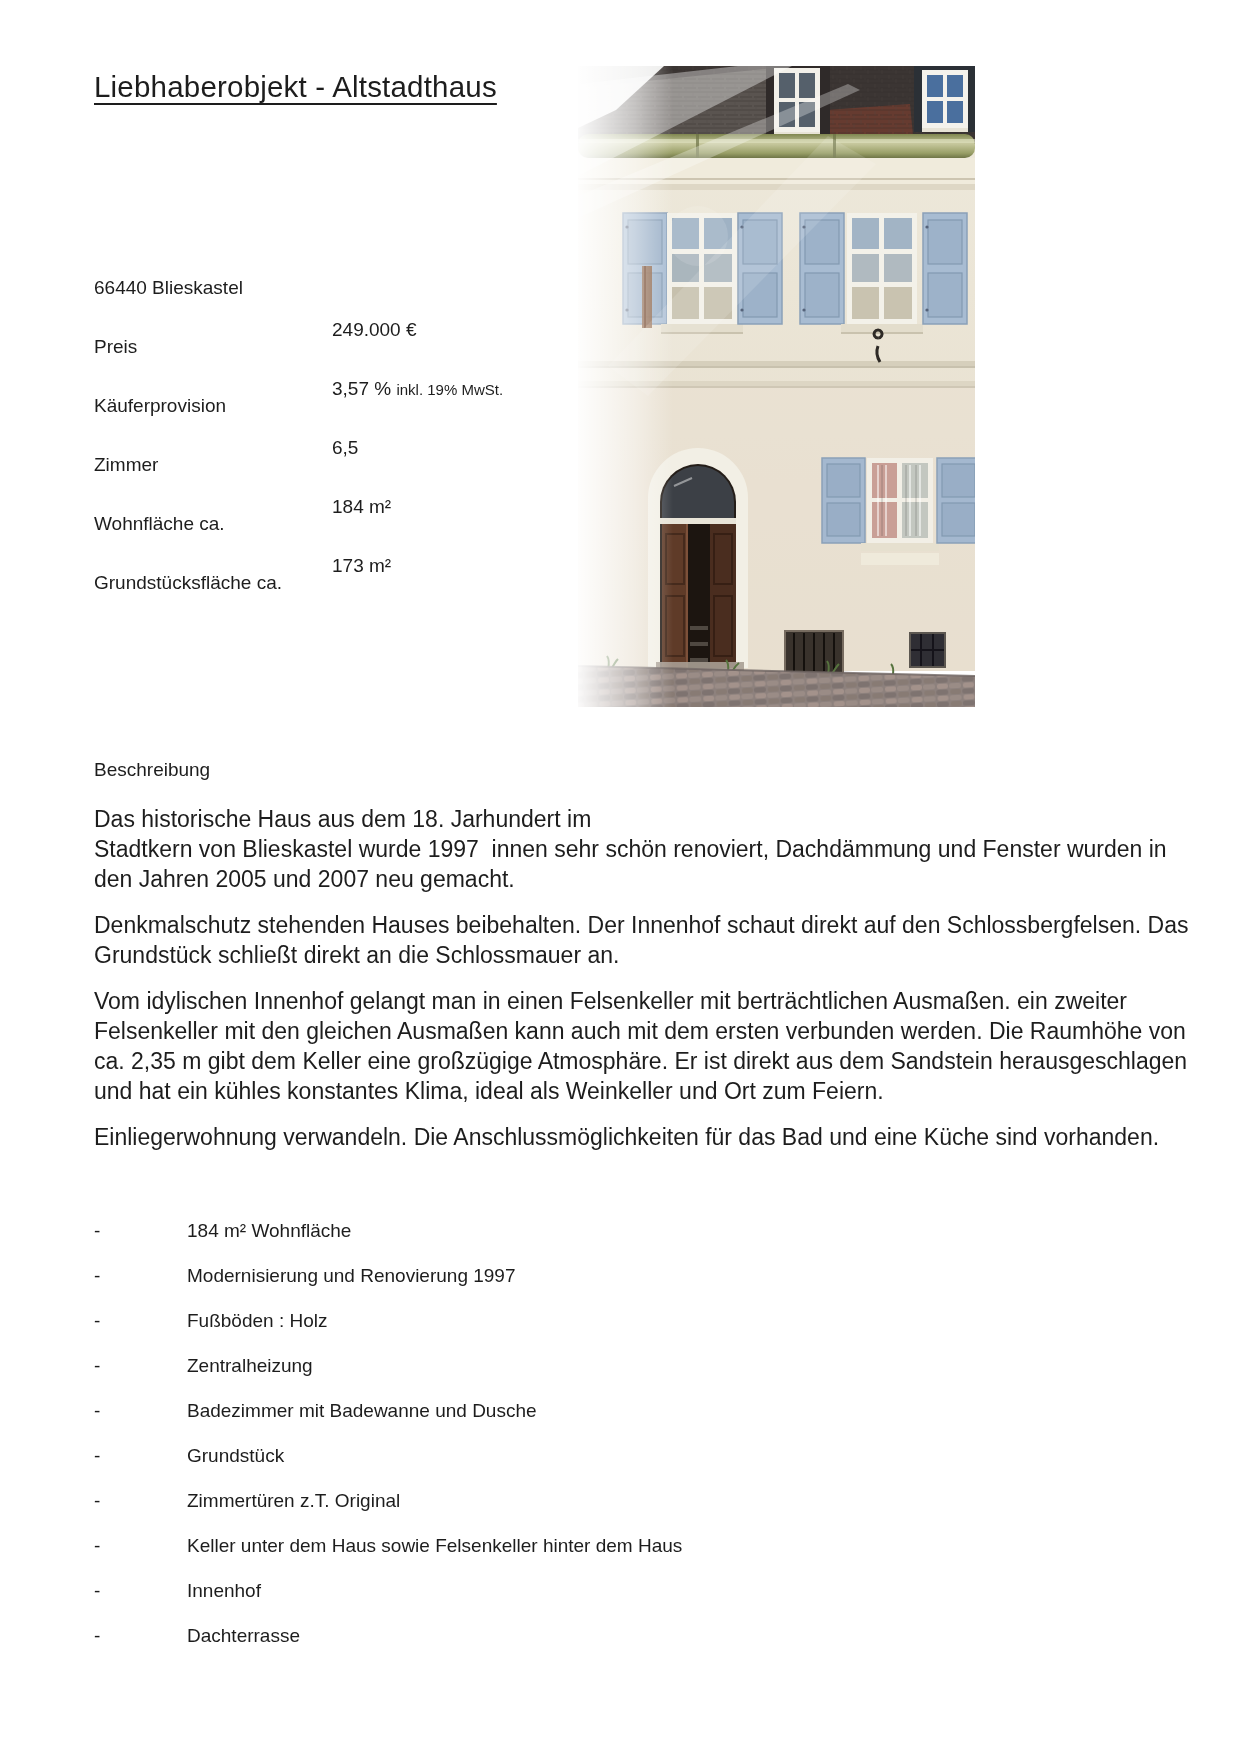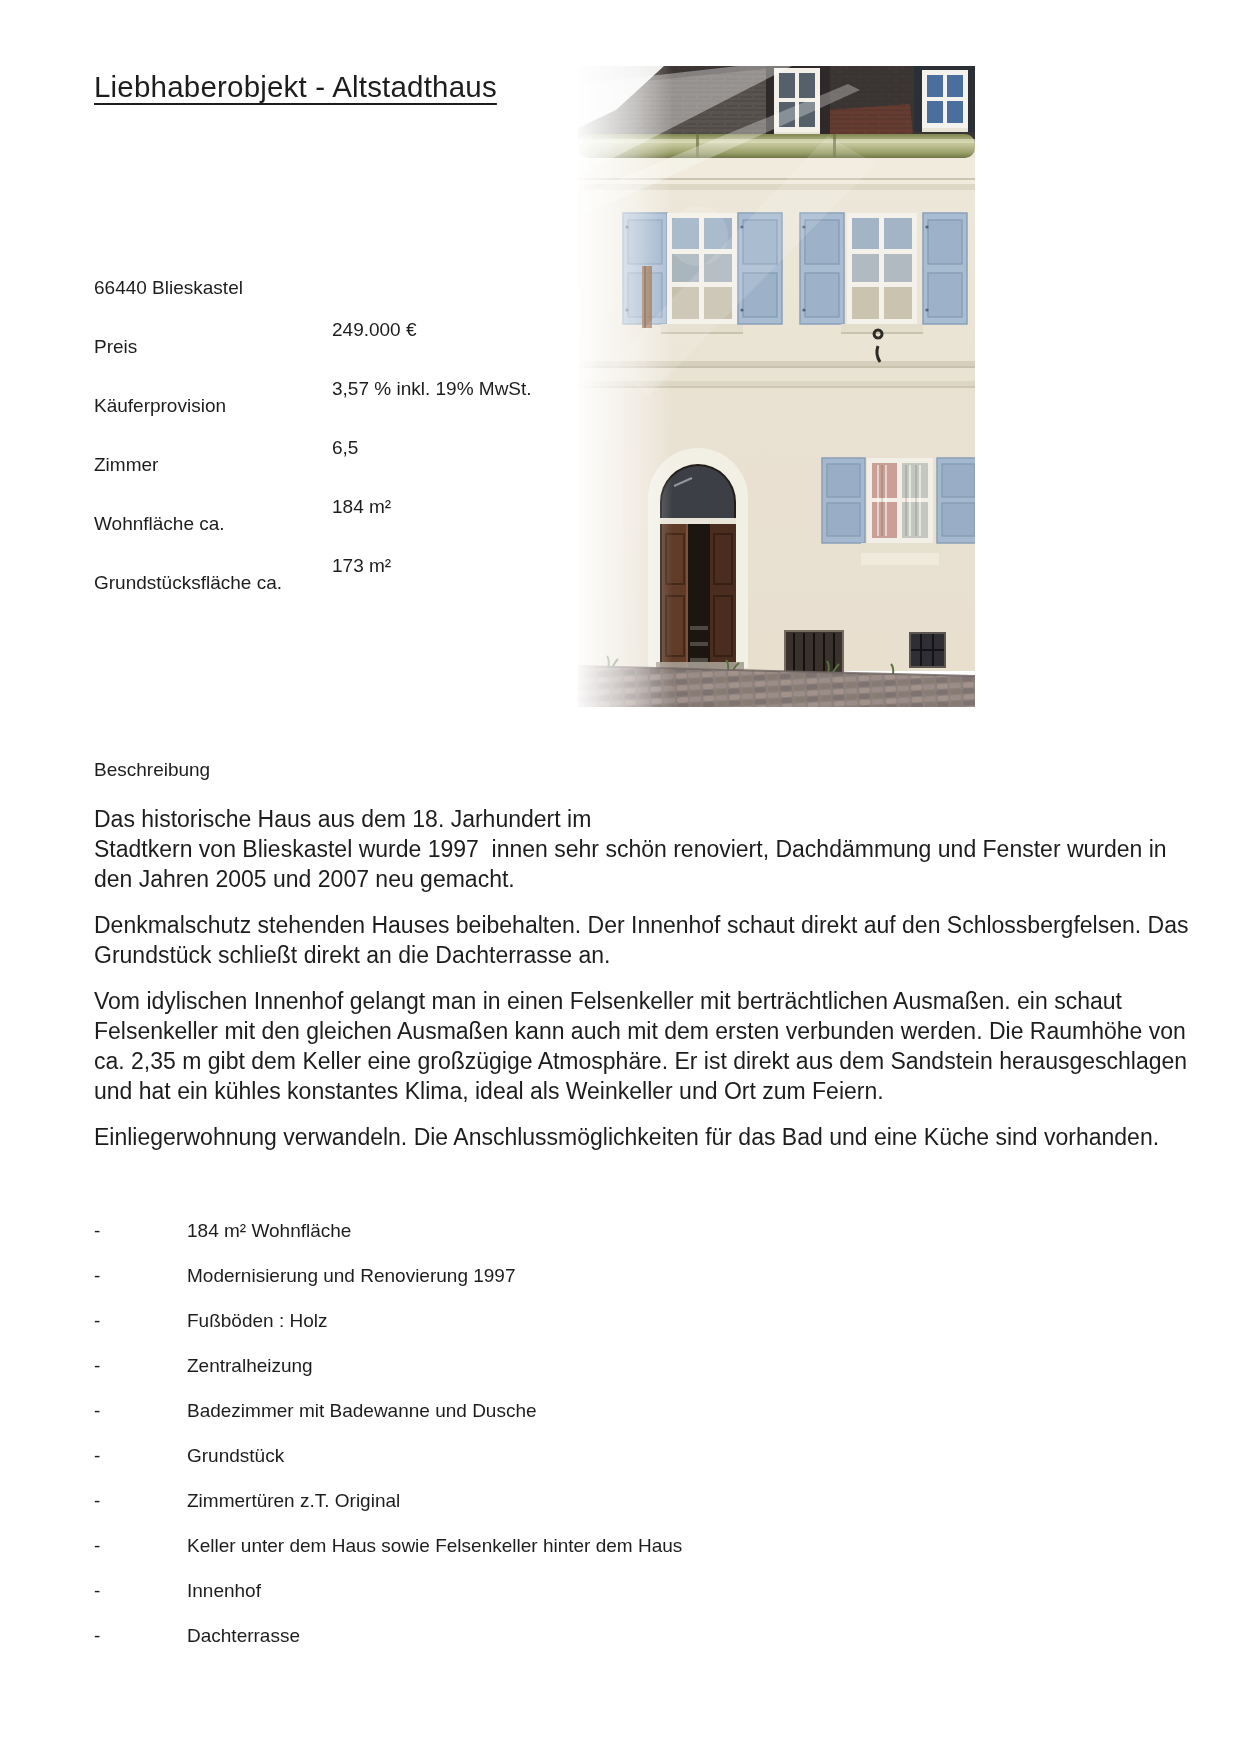--- a/index.html
+++ b/index.html
@@ -12,21 +12,21 @@
   .doc-title{
     font-size:29.5px;font-weight:400;margin:0;line-height:38px;letter-spacing:.2px;
   }
   .doc-title .u{
     text-decoration:underline;text-decoration-thickness:2px;text-underline-offset:6px;text-align:center;
   }
   .details{margin-top:150px;font-size:19px;}
   .detail-row{display:flex;line-height:29px;margin-bottom:13px;}
   .detail-label{width:238px;flex:none;margin-top:17px;}
   .detail-value{white-space:pre;}
-  .value-small{font-size:19px;}
+  .value-small{font-size:15px;}
   .desc-heading{margin-top:158px;font-size:19px;line-height:29px;font-weight:400;}
   .desc-paragraphs{margin-top:20px;}
   .para{font-size:23px;margin:0 0 16px 0;}
   .line{display:block;line-height:30px;white-space:pre;}
   .features{list-style:none;margin:64px 0 0 0;padding:0;font-size:19px;}
   .feature-item{display:flex;line-height:30px;margin-bottom:15px;}
   .feature-marker{width:93px;flex:none;}
   .photo{position:absolute;left:578px;top:66px;width:397px;height:641px;}
   .photo svg{display:block;width:397px;height:641px;}
 </style>
@@ -251,24 +251,24 @@
   <div class="desc-heading">Beschreibung</div>
 
   <div class="desc-paragraphs">
     <p class="para">
       <span class="line">Das historische Haus aus dem 18. Jarhundert im</span>
       <span class="line">Stadtkern von Blieskastel wurde 1997  innen sehr schön renoviert, Dachdämmung und Fenster wurden in</span>
       <span class="line">den Jahren 2005 und 2007 neu gemacht.</span>
     </p>
     <p class="para">
       <span class="line">Denkmalschutz stehenden Hauses beibehalten. Der Innenhof schaut direkt auf den Schlossbergfelsen. Das</span>
-      <span class="line">Grundstück schließt direkt an die Dachterrasse an.</span>
+      <span class="line">Grundstück schließt direkt an die Schlossmauer an.</span>
     </p>
     <p class="para">
-      <span class="line">Vom idylischen Innenhof gelangt man in einen Felsenkeller mit berträchtlichen Ausmaßen. ein schaut</span>
+      <span class="line">Vom idylischen Innenhof gelangt man in einen Felsenkeller mit berträchtlichen Ausmaßen. ein zweiter</span>
       <span class="line">Felsenkeller mit den gleichen Ausmaßen kann auch mit dem ersten verbunden werden. Die Raumhöhe von</span>
       <span class="line">ca. 2,35 m gibt dem Keller eine großzügige Atmosphäre. Er ist direkt aus dem Sandstein herausgeschlagen</span>
       <span class="line">und hat ein kühles konstantes Klima, ideal als Weinkeller und Ort zum Feiern.</span>
     </p>
     <p class="para">
       <span class="line">Einliegerwohnung verwandeln. Die Anschlussmöglichkeiten für das Bad und eine Küche sind vorhanden.</span>
     </p>
   </div>
 
   <ul class="features">

